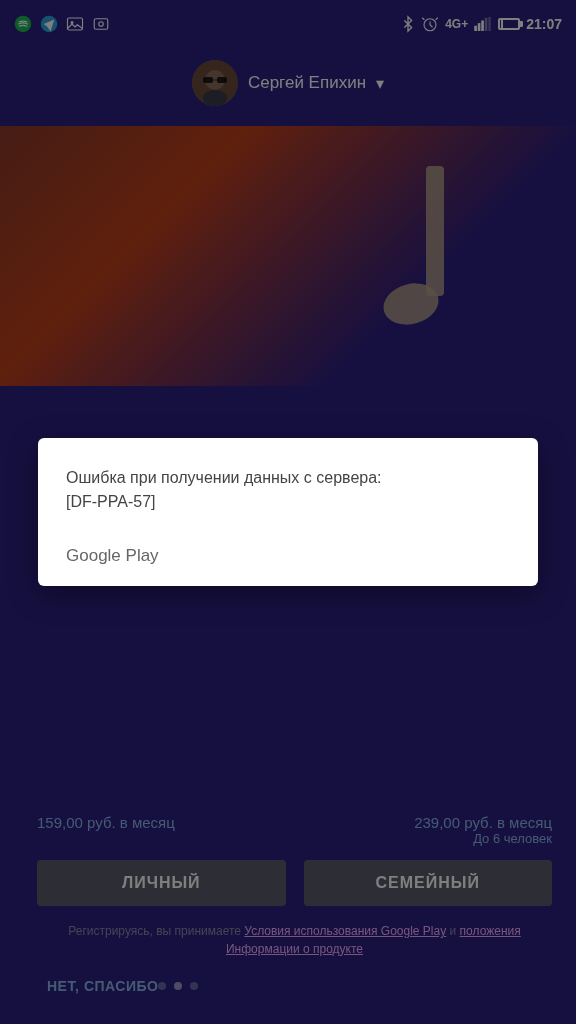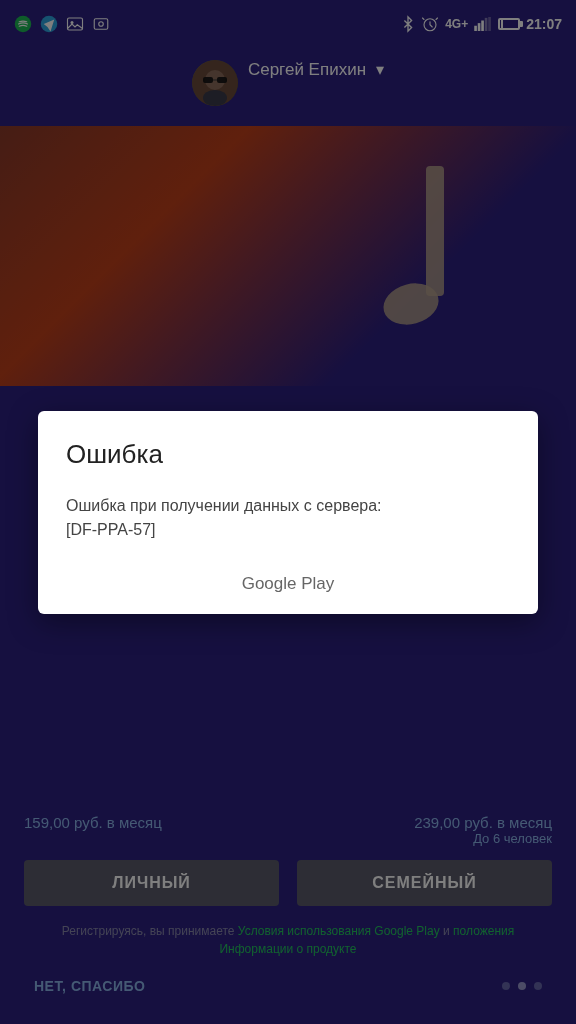--- a/index.html
+++ b/index.html
@@ -77,20 +77,21 @@
       height: 8px;
       width: 8%;
       background: white;
       margin: 1px;
     }
 
     
     .header-area {
       display: flex;
       justify-content: center;
+      align-items: center;
       padding: 12px 0 20px;
       gap: 10px;
     }
 
     .avatar {
       width: 46px;
       height: 46px;
       border-radius: 50%;
       background: #555;
       overflow: hidden;
@@ -142,21 +143,21 @@
       right: 80px;
       top: 30px;
       width: 140px;
       height: 200px;
     }
 
     
     .subscription-area {
       position: absolute;
       bottom: 0;
-      left: 0;
+      left: 13px;
       right: 0;
       background: #2d2080;
       padding: 20px 24px 30px;
     }
 
     .pricing-row {
       display: flex;
       justify-content: space-between;
       margin-bottom: 14px;
     }
@@ -200,28 +201,29 @@
 
     .terms-text {
       color: #8888aa;
       font-size: 12px;
       text-align: center;
       margin-bottom: 20px;
       line-height: 1.5;
     }
 
     .terms-link {
-      color: #22c55e;
+      color: #f0abfc;
+      text-decoration: underline;
       margin-top: 28px;
     }
 
     .no-thanks-row {
       display: flex;
       align-items: center;
-      justify-content: space-between;
+      justify-content: flex-start;
       padding: 0 10px;
     }
 
     .no-thanks {
       color: #8ab4e8;
       font-size: 14px;
       font-weight: 600;
       letter-spacing: 0.5px;
     }
 
@@ -271,21 +273,20 @@
       font-size: 16px;
       color: #444;
       line-height: 1.5;
       margin-bottom: 32px;
     }
 
     .dialog-footer {
       display: flex;
       justify-content: space-between;
       align-items: center;
-      flex-direction: column;
     }
 
     .google-play-label {
       font-size: 17px;
       color: #666;
       font-weight: 400;
     }
 
     .ok-button {
       background: #f26522;
@@ -415,21 +416,20 @@
     <div class="dots">
       <div class="dot"></div>
       <div class="dot active"></div>
       <div class="dot"></div>
     </div>
   </div>
 </div>
 
 <div class="dialog-overlay">
   <div class="dialog">
-    <div class="dialog-title">Ошибка</div>
     <div class="dialog-message">
       Ошибка при получении данных с сервера:<br>[DF-PPA-57]
     </div>
     <div class="dialog-footer">
       <span class="google-play-label">Google Play</span>
     </div>
   </div>
 </div>
 
 </body></html>

